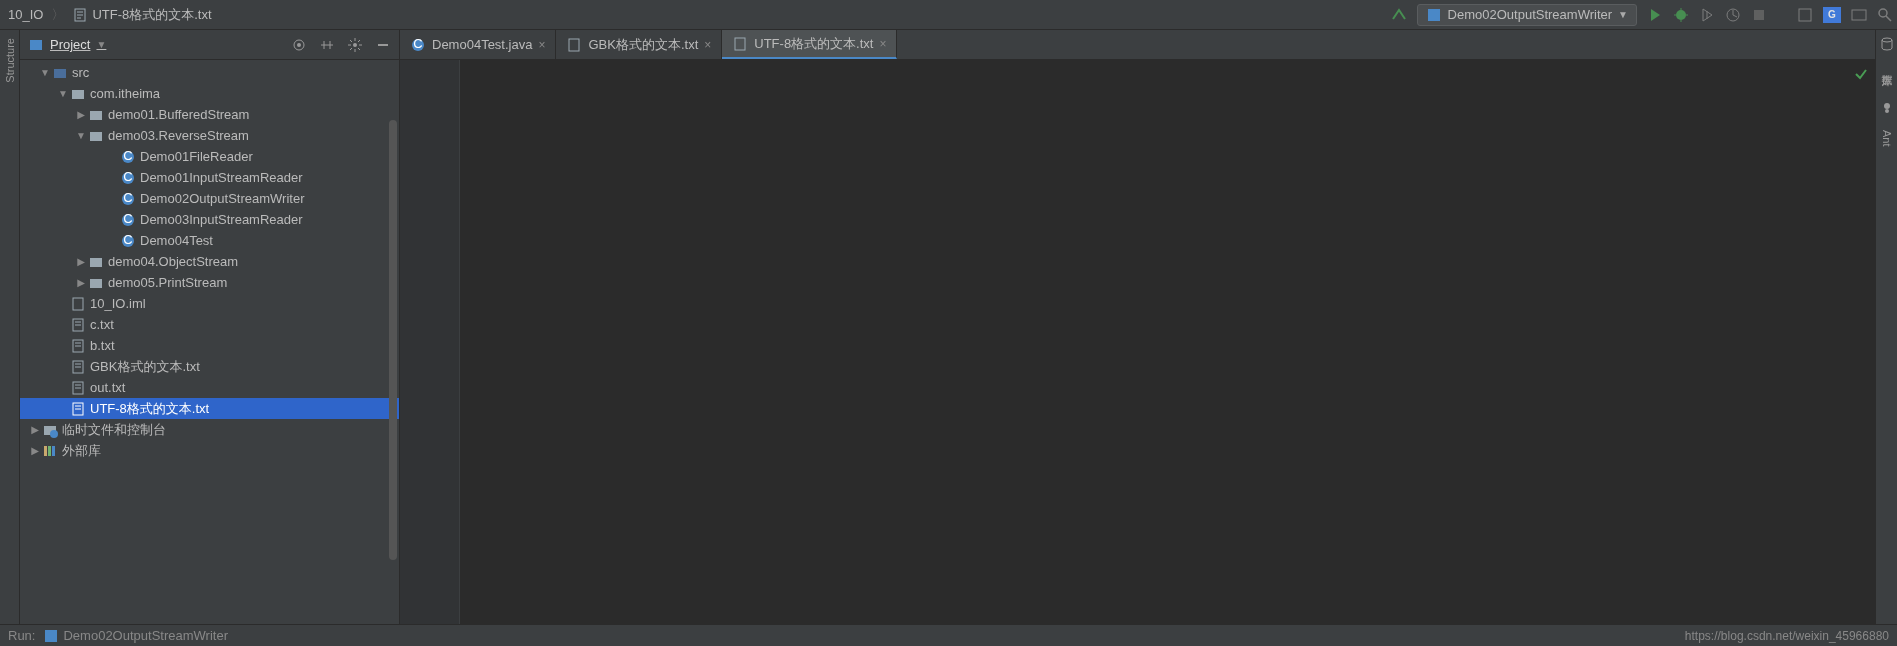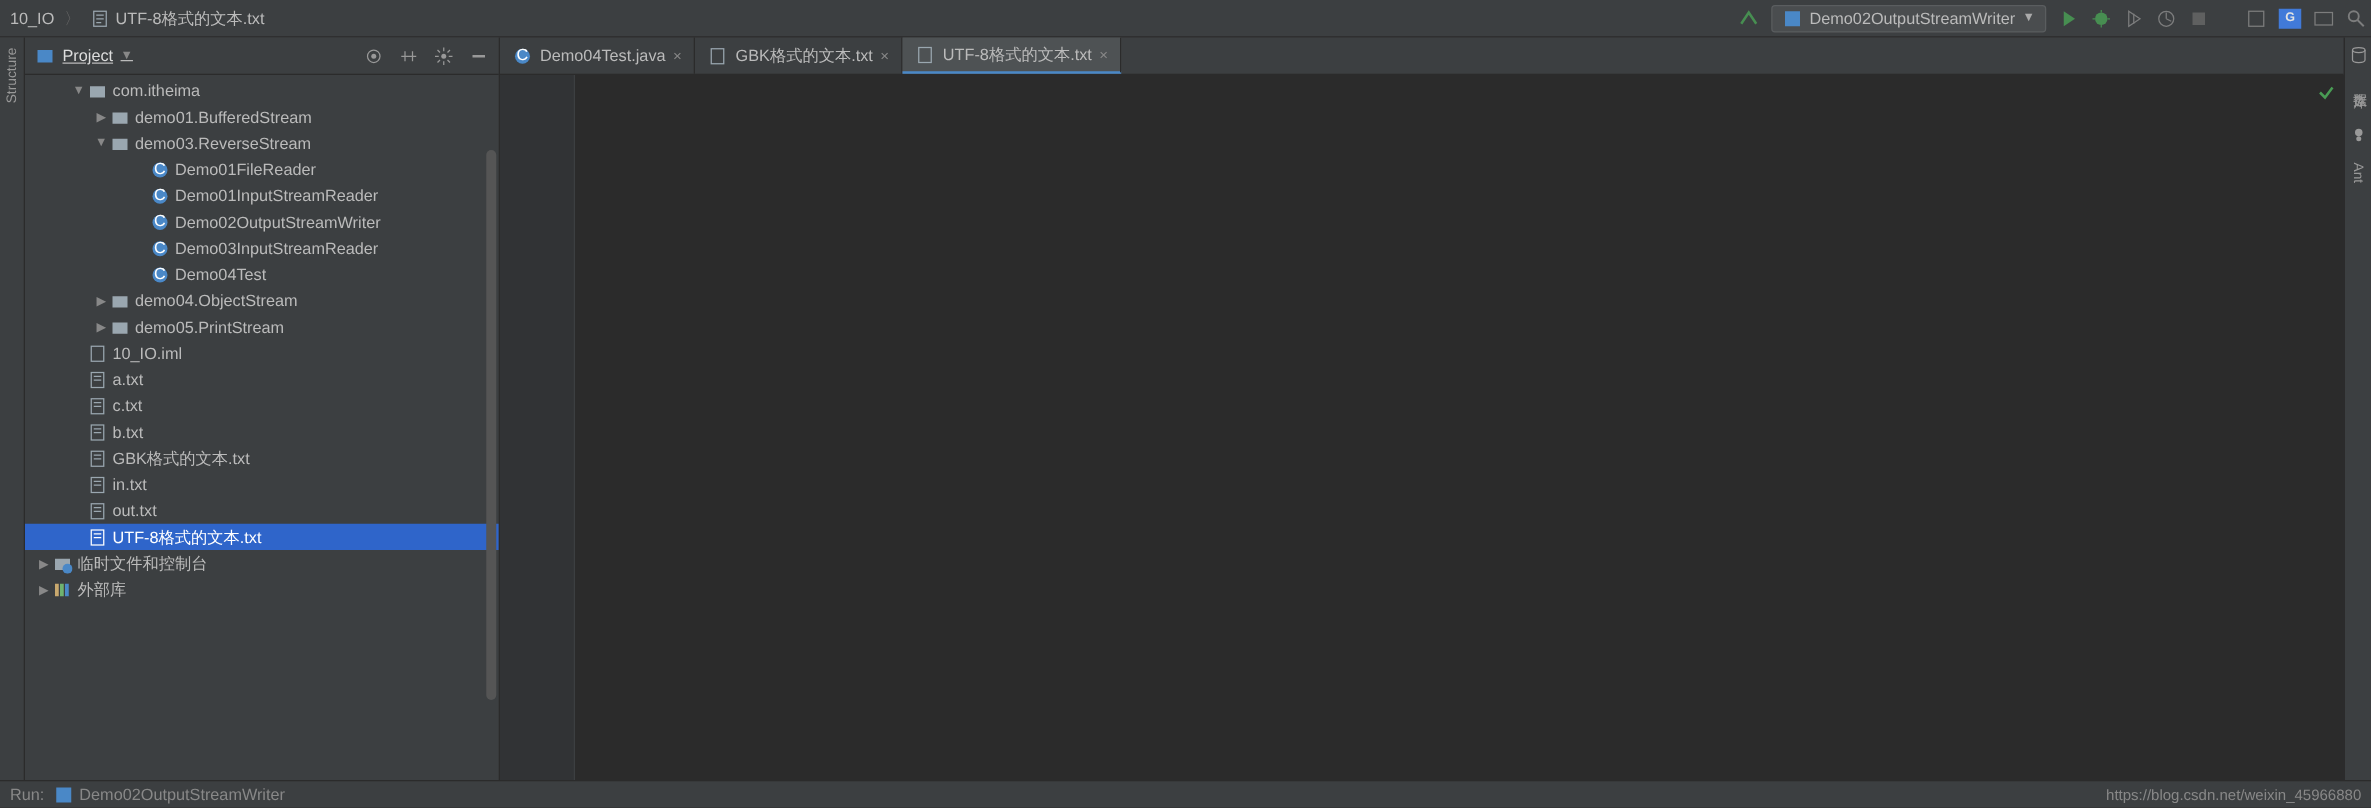--- a/index.html
+++ b/index.html
@@ -193,20 +193,29 @@
             </svg>
           </span>
         <span class="icon">
             <svg viewBox="0 0 16 16">
               <line x1="3" y1="8" x2="13" y2="8" stroke="currentColor" stroke-width="2"></line>
             </svg>
           </span>
       </div>
     </div>
     <div class="tree">
+      <div class="tree-row" style="padding-left:18px">
+          <span class="arrow down"></span>
+          <span class="icon">
+            <svg viewBox="0 0 16 16">
+              <rect x="2" y="4" width="12" height="9" fill="#4a6e9b"></rect>
+            </svg>
+          </span>
+          <span class="tree-label">src</span>
+        </div>
       <div class="tree-row" style="padding-left:36px">
           <span class="arrow down"></span>
           <span class="icon folder-ico">
             <svg viewBox="0 0 16 16">
               <rect x="2" y="4" width="12" height="9" fill="#9aa7b0"></rect>
             </svg>
           </span>
           <span class="tree-label">com.itheima</span>
         </div>
       <div class="tree-row" style="padding-left:54px">
@@ -306,65 +315,43 @@
         </div>
       <div class="tree-row" style="padding-left:36px">
           <span class="arrow none"></span>
           <span class="icon file-ico">
             <svg viewBox="0 0 16 16">
               <rect x="3" y="2" width="10" height="12" fill="none" stroke="currentColor"></rect>
               <line x1="5" y1="5" x2="11" y2="5" stroke="currentColor"></line>
               <line x1="5" y1="8" x2="11" y2="8" stroke="currentColor"></line>
             </svg>
           </span>
-          <span class="tree-label">a.txt</span>
+          <span class="tree-label">c.txt</span>
         </div>
       <div class="tree-row" style="padding-left:36px">
           <span class="arrow none"></span>
           <span class="icon file-ico">
             <svg viewBox="0 0 16 16">
               <rect x="3" y="2" width="10" height="12" fill="none" stroke="currentColor"></rect>
               <line x1="5" y1="5" x2="11" y2="5" stroke="currentColor"></line>
               <line x1="5" y1="8" x2="11" y2="8" stroke="currentColor"></line>
             </svg>
           </span>
-          <span class="tree-label">c.txt</span>
+          <span class="tree-label">b.txt</span>
         </div>
       <div class="tree-row" style="padding-left:36px">
           <span class="arrow none"></span>
           <span class="icon file-ico">
             <svg viewBox="0 0 16 16">
               <rect x="3" y="2" width="10" height="12" fill="none" stroke="currentColor"></rect>
               <line x1="5" y1="5" x2="11" y2="5" stroke="currentColor"></line>
               <line x1="5" y1="8" x2="11" y2="8" stroke="currentColor"></line>
             </svg>
           </span>
-          <span class="tree-label">b.txt</span>
-        </div>
-      <div class="tree-row" style="padding-left:36px">
-          <span class="arrow none"></span>
-          <span class="icon file-ico">
-            <svg viewBox="0 0 16 16">
-              <rect x="3" y="2" width="10" height="12" fill="none" stroke="currentColor"></rect>
-              <line x1="5" y1="5" x2="11" y2="5" stroke="currentColor"></line>
-              <line x1="5" y1="8" x2="11" y2="8" stroke="currentColor"></line>
-            </svg>
-          </span>
           <span class="tree-label">GBK格式的文本.txt</span>
-        </div>
-      <div class="tree-row" style="padding-left:36px">
-          <span class="arrow none"></span>
-          <span class="icon file-ico">
-            <svg viewBox="0 0 16 16">
-              <rect x="3" y="2" width="10" height="12" fill="none" stroke="currentColor"></rect>
-              <line x1="5" y1="5" x2="11" y2="5" stroke="currentColor"></line>
-              <line x1="5" y1="8" x2="11" y2="8" stroke="currentColor"></line>
-            </svg>
-          </span>
-          <span class="tree-label">in.txt</span>
         </div>
       <div class="tree-row" style="padding-left:36px">
           <span class="arrow none"></span>
           <span class="icon file-ico">
             <svg viewBox="0 0 16 16">
               <rect x="3" y="2" width="10" height="12" fill="none" stroke="currentColor"></rect>
               <line x1="5" y1="5" x2="11" y2="5" stroke="currentColor"></line>
               <line x1="5" y1="8" x2="11" y2="8" stroke="currentColor"></line>
             </svg>
           </span>

